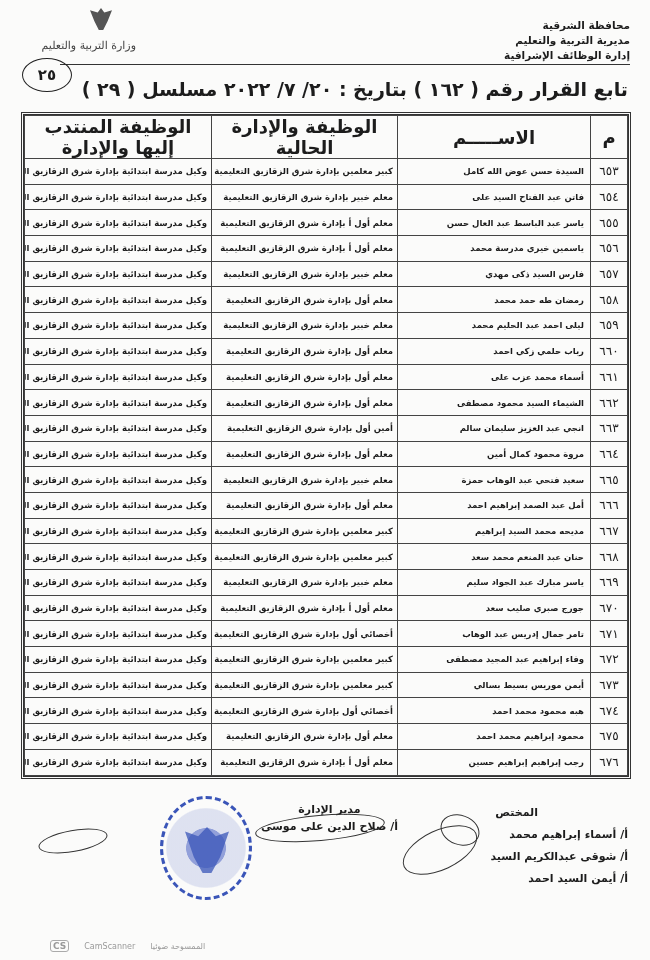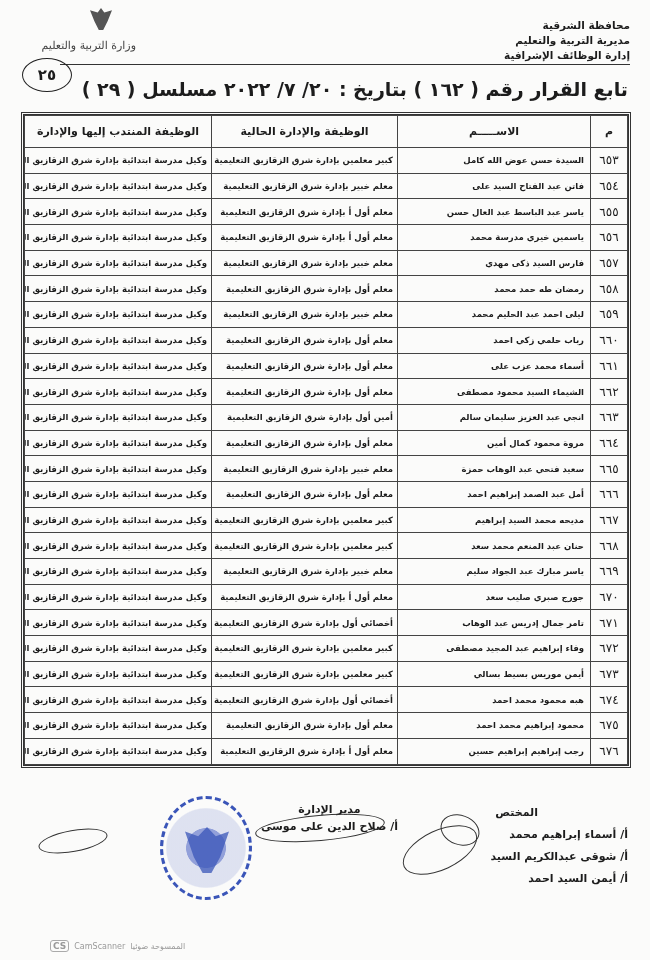--- a/index.html
+++ b/index.html
@@ -15,21 +15,21 @@
   .logo { position: absolute; left: 66px; top: 8px; width: 70px; height: 58px; text-align: center; }
   .logo .eagle { width: 22px; height: 22px; margin: 0 auto; background: #555; clip-path: polygon(50% 0, 65% 20%, 100% 10%, 80% 60%, 60% 100%, 40% 100%, 20% 60%, 0 10%, 35% 20%); }
   .logo .ministry { font-family: "DejaVu Serif", serif; font-size: 11px; font-weight: normal; color: #444; margin-top: 9px; white-space: nowrap; direction: rtl; }
   .page-circle { position: absolute; left: 22px; top: 58px; width: 50px; height: 34px; border: 1.5px solid #222; border-radius: 50%; display: flex; align-items: center; justify-content: center; font-size: 15px; font-weight: bold; }
   .decision-title { position: absolute; left: 95px; right: 22px; top: 78px; text-align: center; font-size: 19px; font-weight: bold; white-space: nowrap; }
 
   
   .table-wrap { position: absolute; left: 21px; top: 112px; width: 610px; border: 3px double #333; border-width: 3px; }
   table { width: 100%; border-collapse: collapse; table-layout: fixed; }
   th, td { border: 1.5px solid #444; }
-  th { height: 32px; font-size: 11px; font-weight: bold; text-align: center; }
+  th { height: 32px; font-size: 18px; font-weight: bold; text-align: center; }
   td { height: 25.7px; font-size: 8.5px; font-weight: bold; white-space: nowrap; overflow: hidden; padding: 0 4px; }
   td.num { text-align: center; font-size: 12px; font-weight: normal; }
   td.name { text-align: right; padding-right: 6px; }
   td.job { text-align: right; }
   col.c-num { width: 37px; }
   col.c-name { width: 193px; }
   col.c-cur { width: 186px; }
   col.c-new { width: auto; }
 
   
@@ -39,21 +39,21 @@
   .sig-specialist .ttl { text-align: right; margin-right: 90px; margin-bottom: 0; }
   .sig-manager { right: 252px; top: 803px; }
   .sig-manager .ttl { text-align: center; margin-bottom: 4px; }
   .sig-deputy { left: 10px; top: 803px; }
   .sig-deputy .ttl { text-align: center; margin-bottom: 22px; }
   .scribble { position: absolute; border: 1px solid #333; border-radius: 50%; }
 
   .stamp { position: absolute; left: 160px; top: 796px; width: 92px; height: 104px; border: 3px dashed #3a55b8; border-radius: 50%; background: radial-gradient(circle, rgba(60,85,190,0.55) 0 30%, rgba(60,85,190,0.15) 31% 60%, transparent 62%); }
   .stamp-inner { position: absolute; left: 22px; top: 28px; width: 44px; height: 46px; background: #3a55b8; opacity: .75; clip-path: polygon(50% 0, 70% 20%, 100% 10%, 80% 65%, 60% 100%, 40% 100%, 20% 65%, 0 10%, 30% 20%); }
 
-  .scanner { position: absolute; left: 6px; top: 940px; display: flex; align-items: center; gap: 5px; direction: ltr; font-size: 8px; color: #999; padding-left: 44px; }
+  .scanner { position: absolute; left: 6px; top: 940px; display: flex; align-items: center; gap: 15px; direction: ltr; font-size: 8px; color: #999; padding-left: 44px; }
   .scanner .cs { border: 1.5px solid #aaa; border-radius: 3px; font-size: 9px; font-weight: bold; padding: 0 2px; color: #999; }
 </style>
 </head>
 <body>
 
 <div class="page">
 
   <div class="org">
     <div>محافظة الشرقية</div>
     <div>مديرية التربية والتعليم</div>

